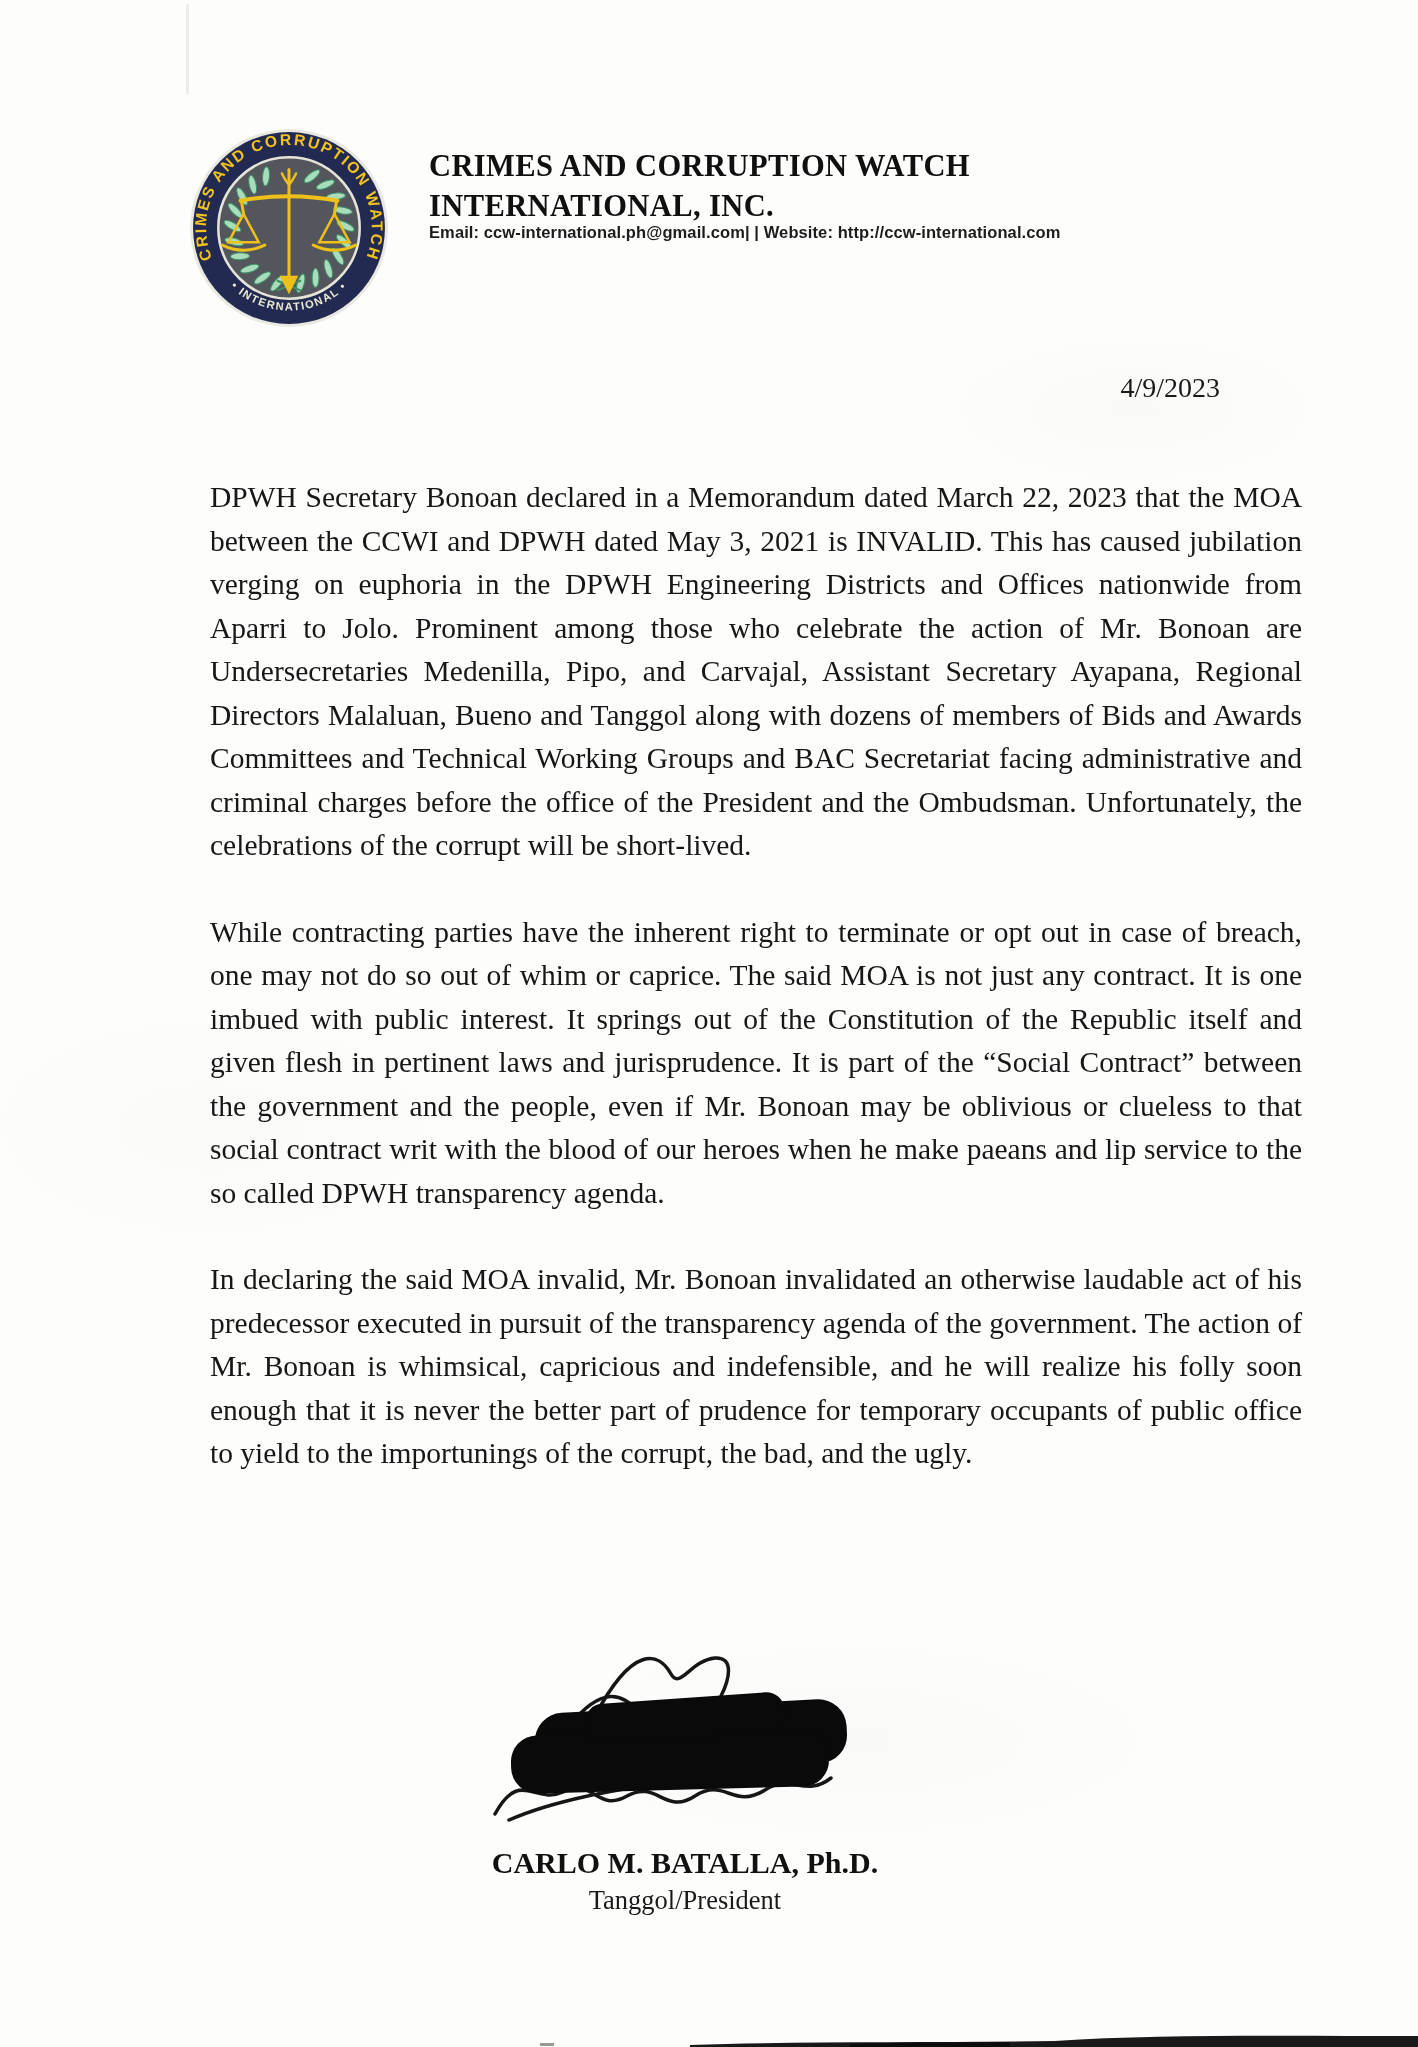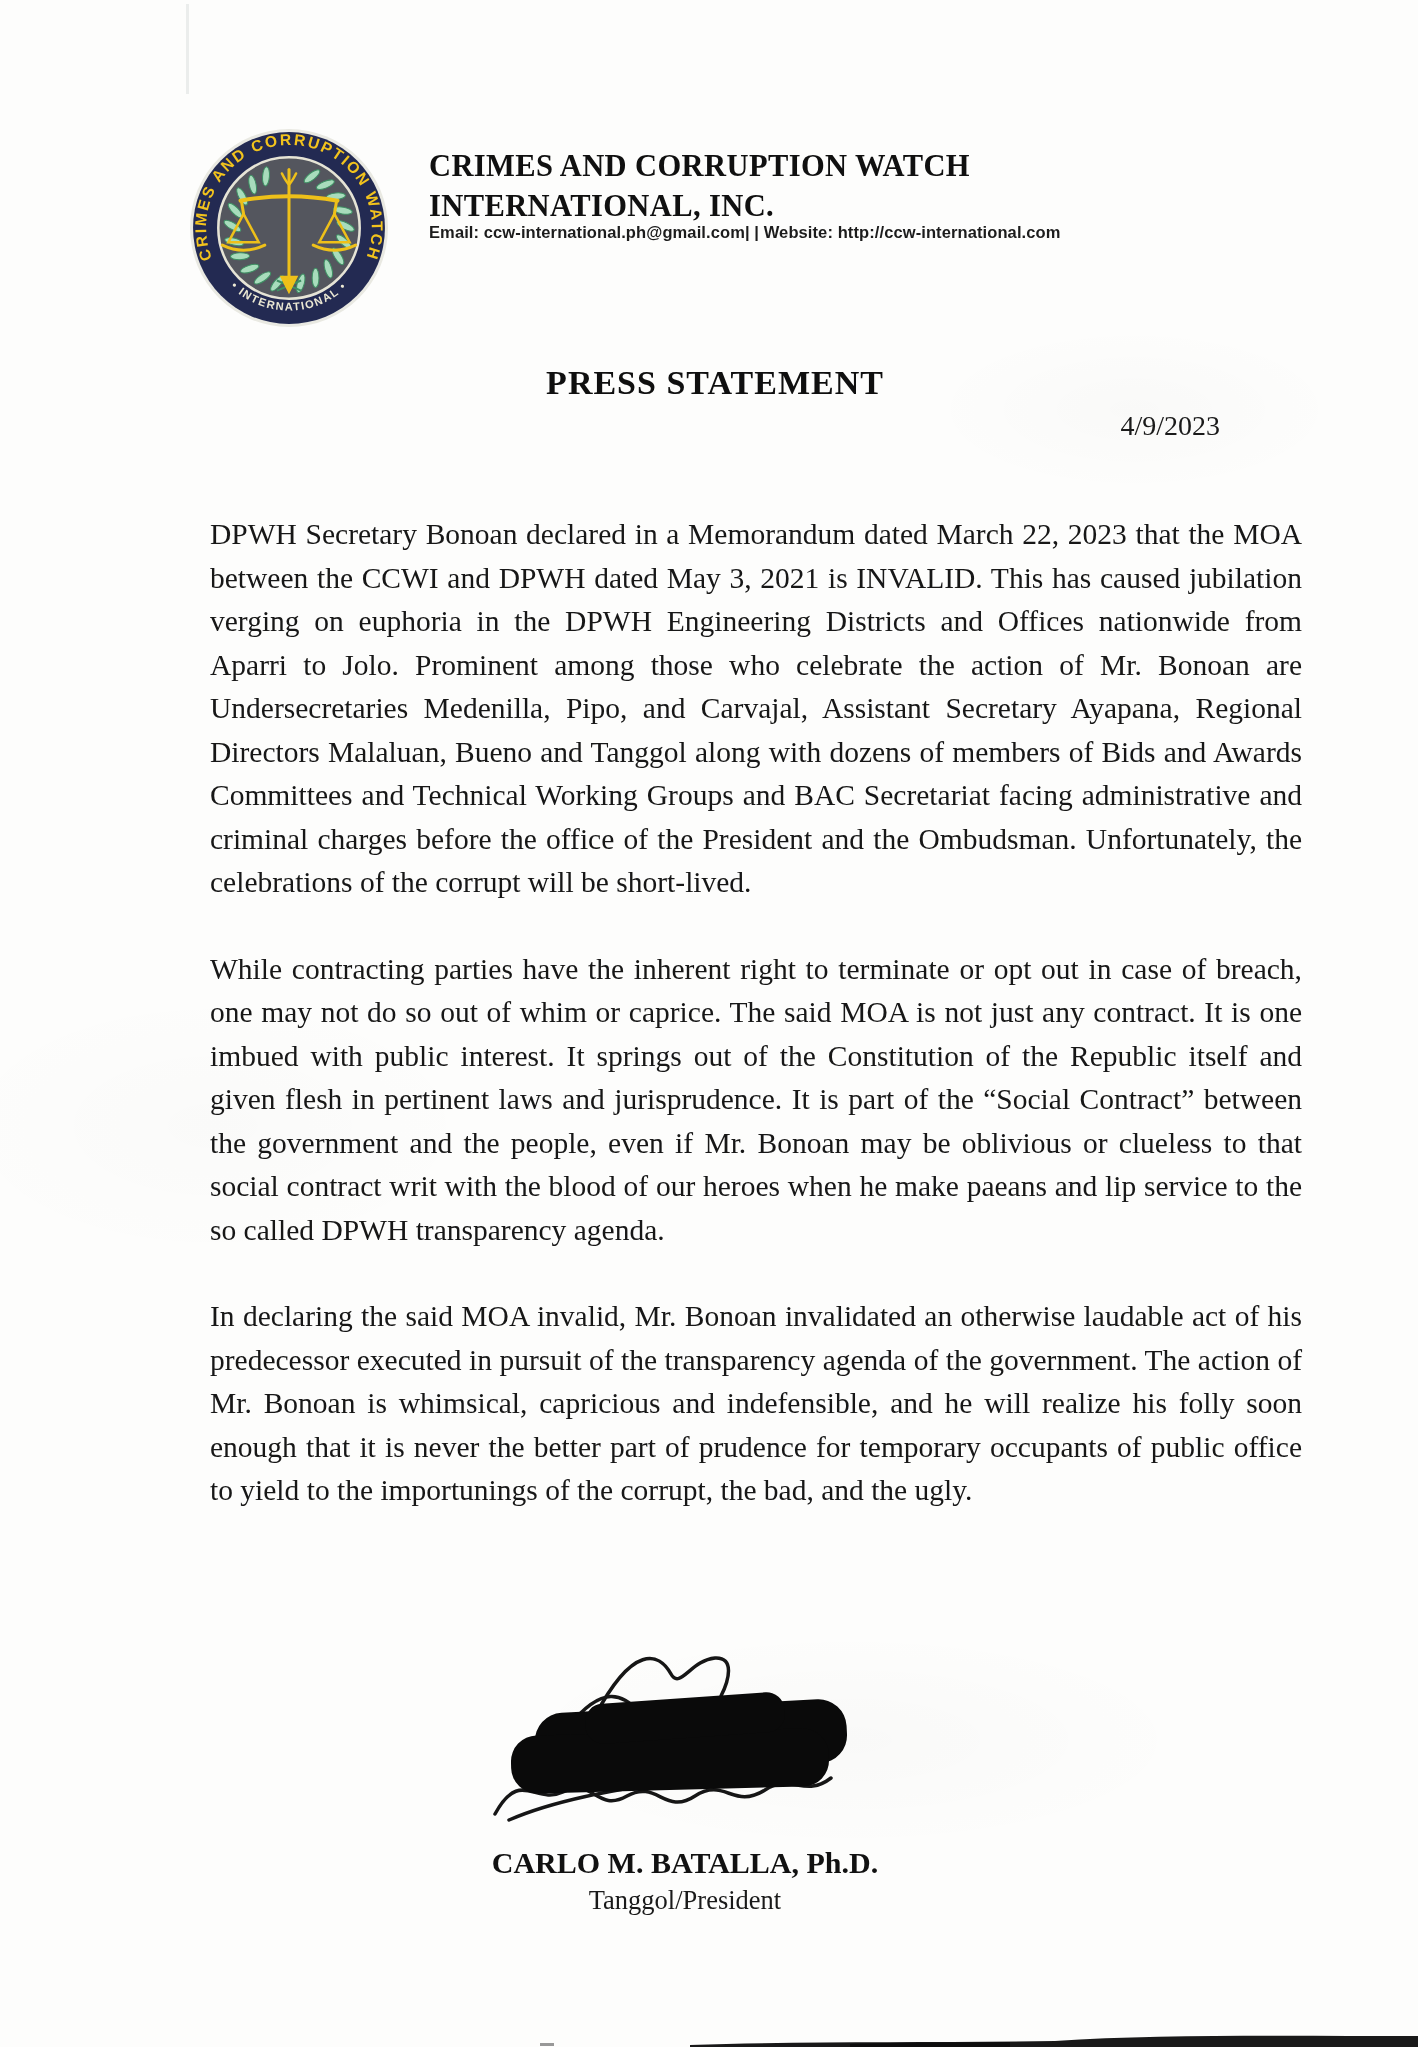--- a/index.html
+++ b/index.html
@@ -18,21 +18,21 @@
     color:#141414;
   }
   .logo{position:absolute;left:188px;top:127px;width:202px;height:202px;}
   .org-block{position:absolute;left:429px;top:150px;width:680px;}
   .org-line{font-weight:bold;font-size:30.5px;line-height:33px;letter-spacing:.4px;color:#101010;}
   .org-line + .org-line{margin-top:7px;}
   .contact{font-family:"Liberation Sans", sans-serif;font-weight:bold;font-size:16.5px;letter-spacing:.1px;color:#1c1c1c;}
   .title-block{position:absolute;left:210px;top:364px;width:1010px;text-align:center;}
   .doc-title{margin:0;font-size:34px;font-weight:bold;letter-spacing:1px;color:#0f0f0f;}
   .doc-date{margin-top:8px;font-size:28px;color:#1a1a1a;text-align:right;}
-  .body-text{position:absolute;left:210px;top:513px;width:1092px;}
+  .body-text{position:absolute;left:210px;top:476px;width:1092px;}
   .body-text p{
     margin:0 0 43px 0;
     font-size:29.5px;
     line-height:43.5px;
     text-align:justify;
     color:#171717;
   }
   .signature-block{position:absolute;left:465px;top:1650px;width:440px;text-align:center;}
   .signature-svg{display:block;margin:0 auto;}
   .sig-name{margin-top:18px;font-size:30px;font-weight:bold;color:#111;}
@@ -101,21 +101,20 @@
     </svg>
   </div>
 
   <div class="org-block">
     <div class="org-line">CRIMES AND CORRUPTION WATCH</div>
     <div class="org-line">INTERNATIONAL, INC.</div>
     <div class="contact">Email: ccw-international.ph@gmail.com| | Website: http://ccw-international.com</div>
   </div>
 
   <div class="title-block">
-    <h1 class="doc-title">PRESS STATEMENT</h1>
     <div class="doc-date">4/9/2023</div>
   </div>
 
   <div class="body-text">
     <p>DPWH Secretary Bonoan declared in a Memorandum dated March 22, 2023 that the MOA between the CCWI and DPWH dated May 3, 2021 is INVALID. This has caused jubilation verging on euphoria in the DPWH Engineering Districts and Offices nationwide from Aparri to Jolo. Prominent among those who celebrate the action of Mr. Bonoan are Undersecretaries Medenilla, Pipo, and Carvajal, Assistant Secretary Ayapana, Regional Directors Malaluan, Bueno and Tanggol along with dozens of members of Bids and Awards Committees and Technical Working Groups and BAC Secretariat facing administrative and criminal charges before the office of the President and the Ombudsman. Unfortunately, the celebrations of the corrupt will be short-lived.</p>
     <p>While contracting parties have the inherent right to terminate or opt out in case of breach, one may not do so out of whim or caprice. The said MOA is not just any contract. It is one imbued with public interest. It springs out of the Constitution of the Republic itself and given flesh in pertinent laws and jurisprudence. It is part of the “Social Contract” between the government and the people, even if Mr. Bonoan may be oblivious or clueless to that social contract writ with the blood of our heroes when he make paeans and lip service to the so called DPWH transparency agenda.</p>
     <p>In declaring the said MOA invalid, Mr. Bonoan invalidated an otherwise laudable act of his predecessor executed in pursuit of the transparency agenda of the government. The action of Mr. Bonoan is whimsical, capricious and indefensible, and he will realize his folly soon enough that it is never the better part of prudence for temporary occupants of public office to yield to the importunings of the corrupt, the bad, and the ugly.</p>
   </div>
 
   <div class="signature-block">

